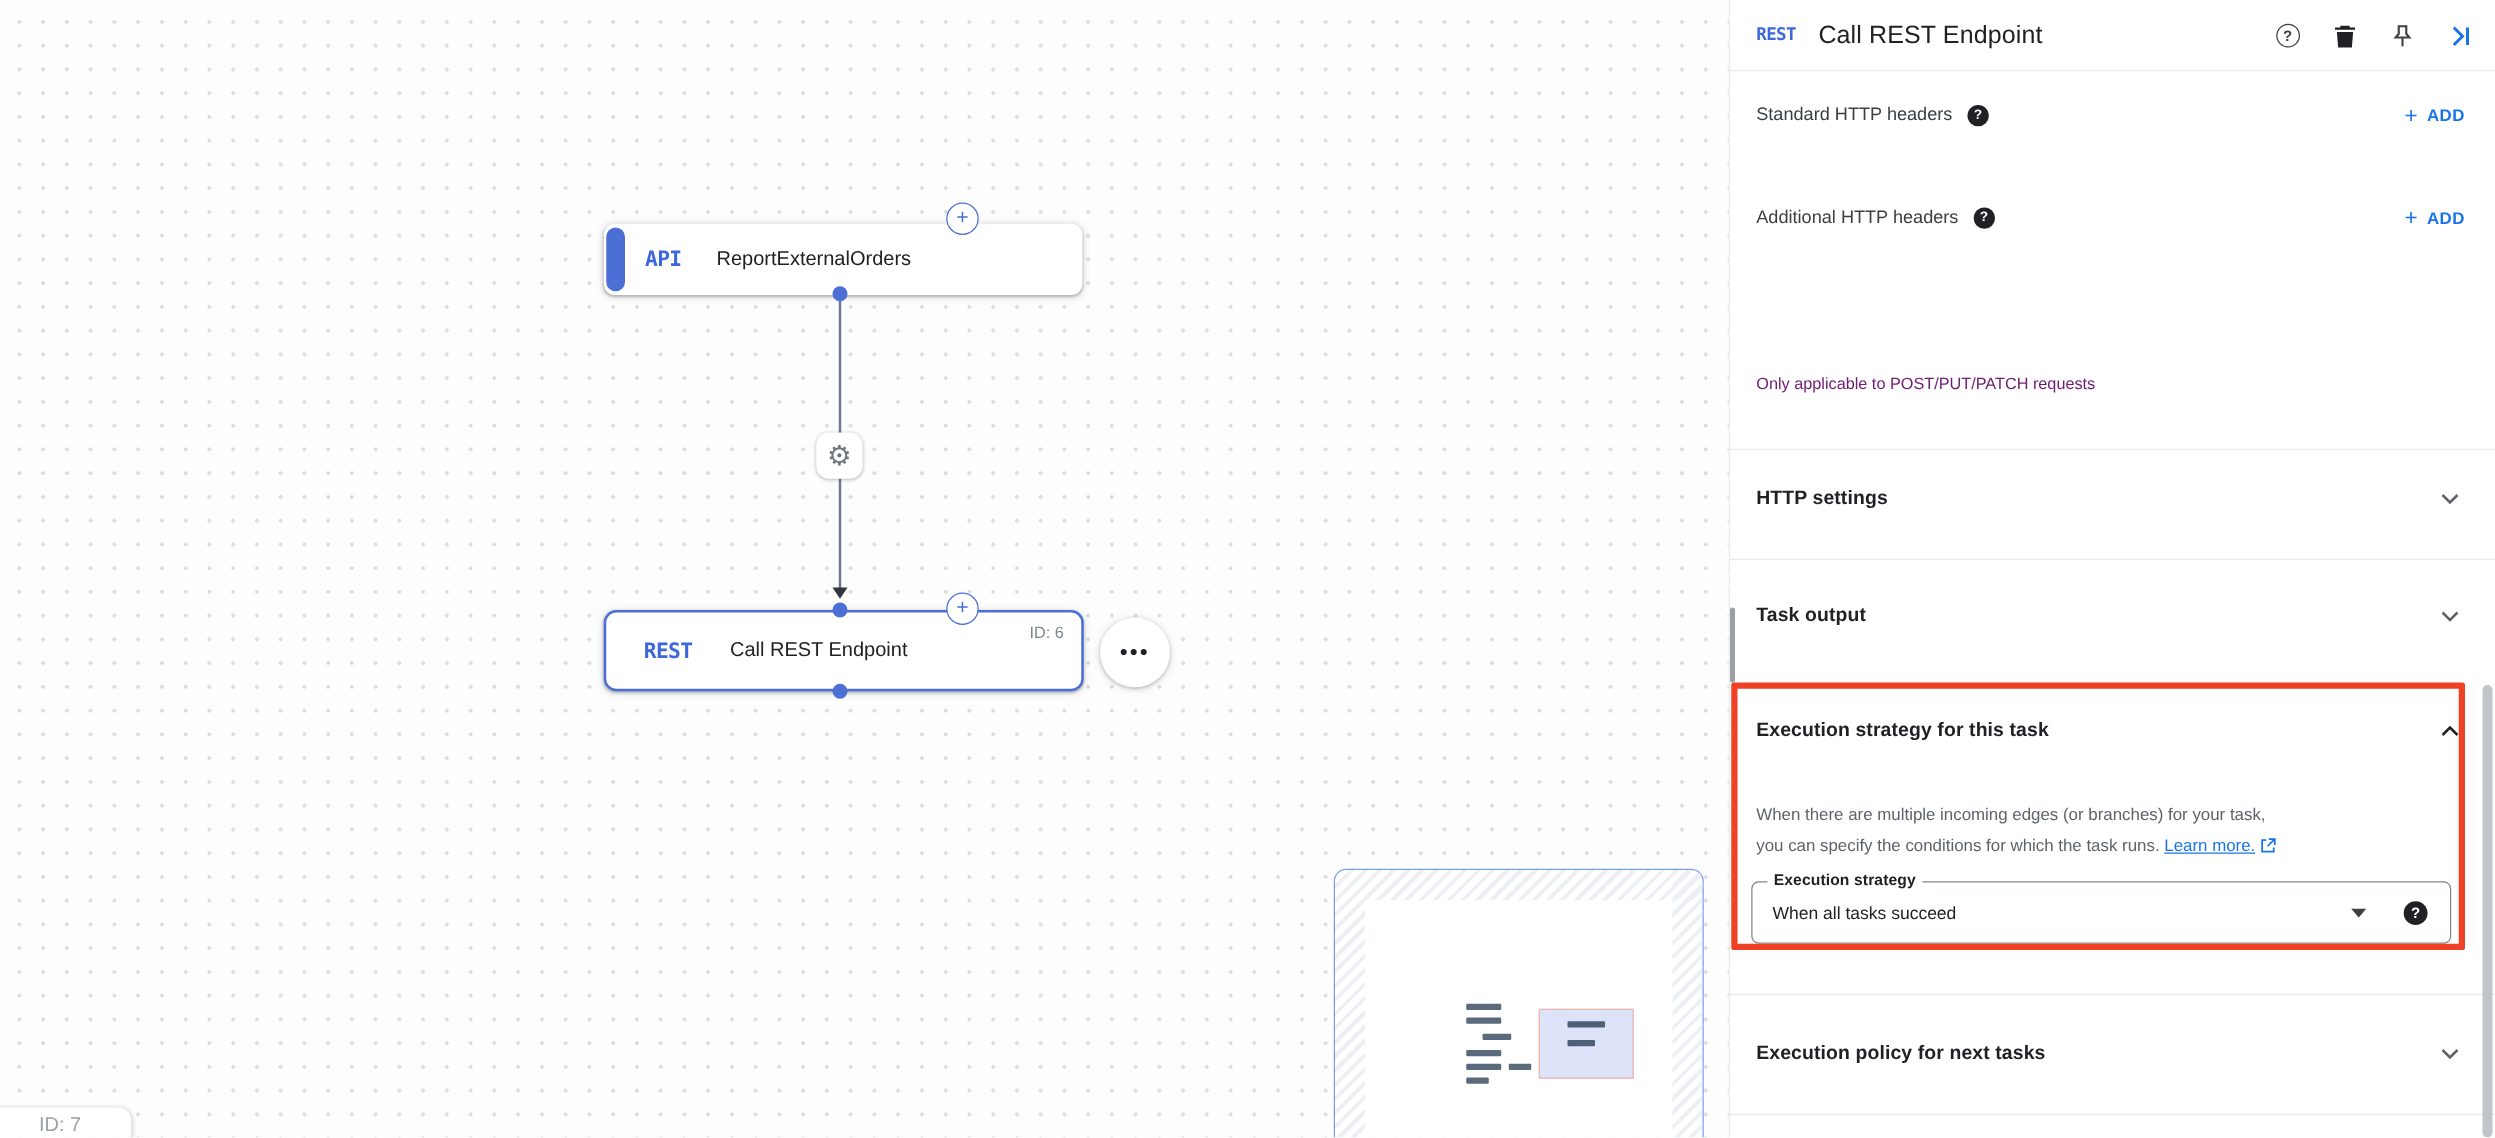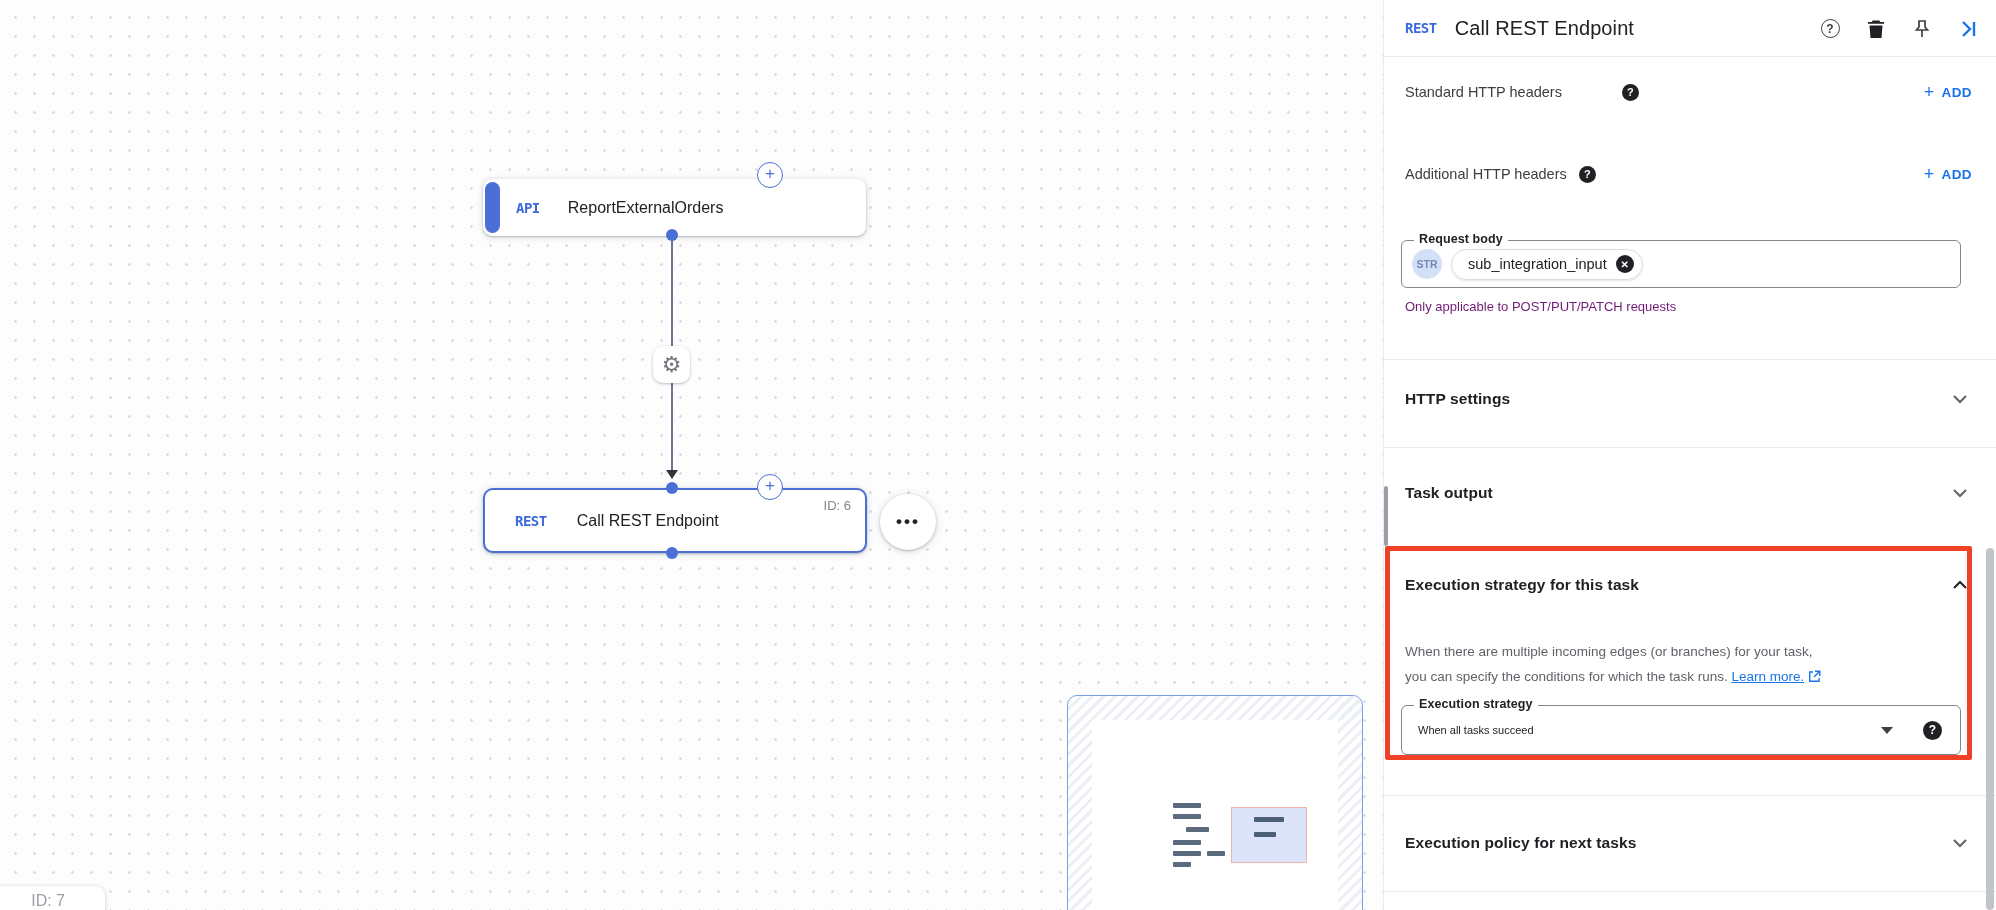--- a/index.html
+++ b/index.html
@@ -14,21 +14,21 @@
     background-image:radial-gradient(circle, #d9dce1 1.3px, transparent 1.45px);
     background-size:19px 19px; background-position:6px 8px;
   }
   .node {
     position:absolute; background:#fff; border-radius:9px;
     box-shadow:0 1px 2px rgba(60,64,67,.3), 0 1px 6px 1px rgba(60,64,67,.15);
     display:flex; align-items:center;
   }
   .node-badge {
     font-family:"DejaVu Sans Mono", monospace; font-weight:bold;
-    font-size:14px; color:#3d68dd; letter-spacing:-0.5px;
+    font-size:17px; color:#3d68dd; letter-spacing:-0.5px;
   }
   .node-label { font-size:16px; color:#202124; }
   .node-accent-bar {
     position:absolute; left:2px; top:3px; width:15px; height:51px;
     background:#4c6fd6; border-radius:8px;
   }
   .node-id { position:absolute; font-size:13px; color:#80868b; }
   .plus-badge {
     position:absolute; width:26px; height:26px; border-radius:50%;
     background:#fff; border:1.6px solid #4c6fd6; color:#4c6fd6;
@@ -141,21 +141,21 @@
 
   .section-row { position:absolute; left:21px; right:28px; display:flex; align-items:center; cursor:pointer; }
   .section-title { font-size:15.5px; font-weight:600; color:#202124; letter-spacing:.1px; }
   .chev { margin-left:auto; display:flex; }
 
   .desc { position:absolute; left:21px; font-size:13.5px; color:#5f6368; line-height:25px;margin-top:24px; }
   .learn-link { color:#1a73e8; text-decoration:underline; cursor:pointer; }
   .ext-icon { display:inline-block; margin-left:4px; vertical-align:-2px; }
 
   .select-field { position:absolute; left:17px; width:560px; height:50px; border:1px solid #80868b; border-radius:6px; background:#fff; display:flex; align-items:center; padding:0 18px 0 16px; cursor:pointer; }
-  .select-value { font-size:11px; color:#202124; }
+  .select-value { font-size:14px; color:#202124; }
   .dd-arrow {
     margin-left:auto; width:0; height:0;
     border-left:6px solid transparent; border-right:6px solid transparent; border-top:7px solid #3c4043;
   }
   .select-field .help-filled { margin-left:30px; width:19px; height:19px; font-size:12px; }
 
   .highlight-box {
     position:absolute; left:1385px; top:546px; width:587px; height:214px;
     border:5px solid #ef4125; border-radius:2px; pointer-events:none; z-index:5;
   }
@@ -239,46 +239,38 @@
         </div>
         <div class="hicon">
           <svg width="20" height="18" viewBox="0 0 20 18">
               <polyline points="5,2 12,9 5,16" fill="none" stroke="#1a73e8" stroke-width="2.4"></polyline>
               <line x1="16" y1="2" x2="16" y2="16" stroke="#1a73e8" stroke-width="2.4"></line>
             </svg>
         </div>
       </div>
     </div>
 
-    <div class="hrow" style="top:76px; height:32px;gap:48px;">
+    <div class="hrow" style="top:76px; height:32px;">
       <span class="hrow-label">Standard HTTP headers</span>
       <span class="help-filled">?</span>
       <span class="add-btn">
         <span class="add-plus">+</span>
         <span>ADD</span>
       </span>
     </div>
 
     <div class="hrow" style="top:158px; height:32px;">
       <span class="hrow-label">Additional HTTP headers</span>
       <span class="help-filled">?</span>
       <span class="add-btn">
         <span class="add-plus">+</span>
         <span>ADD</span>
       </span>
     </div>
 
-    <div class="field" style="top:240px; height:48px;">
-      <span class="field-label">Request body</span>
-      <span class="type-circle">STR</span>
-      <span class="var-chip">
-        <span class="var-chip-text">sub_integration_input</span>
-        <span class="chip-x">✕</span>
-      </span>
-    </div>
     <div class="helper-text" style="top:299px;">Only applicable to POST/PUT/PATCH requests</div>
 
     <div class="divider" style="top:359px;"></div>
 
     <div class="section-row" style="top:376px; height:46px;">
       <span class="section-title">HTTP settings</span>
       <span class="chev">
         <svg width="16" height="10" viewBox="0 0 16 10">
             <polyline points="2,2 8,8 14,2" fill="none" stroke="#5f6368" stroke-width="2"></polyline>
           </svg>

